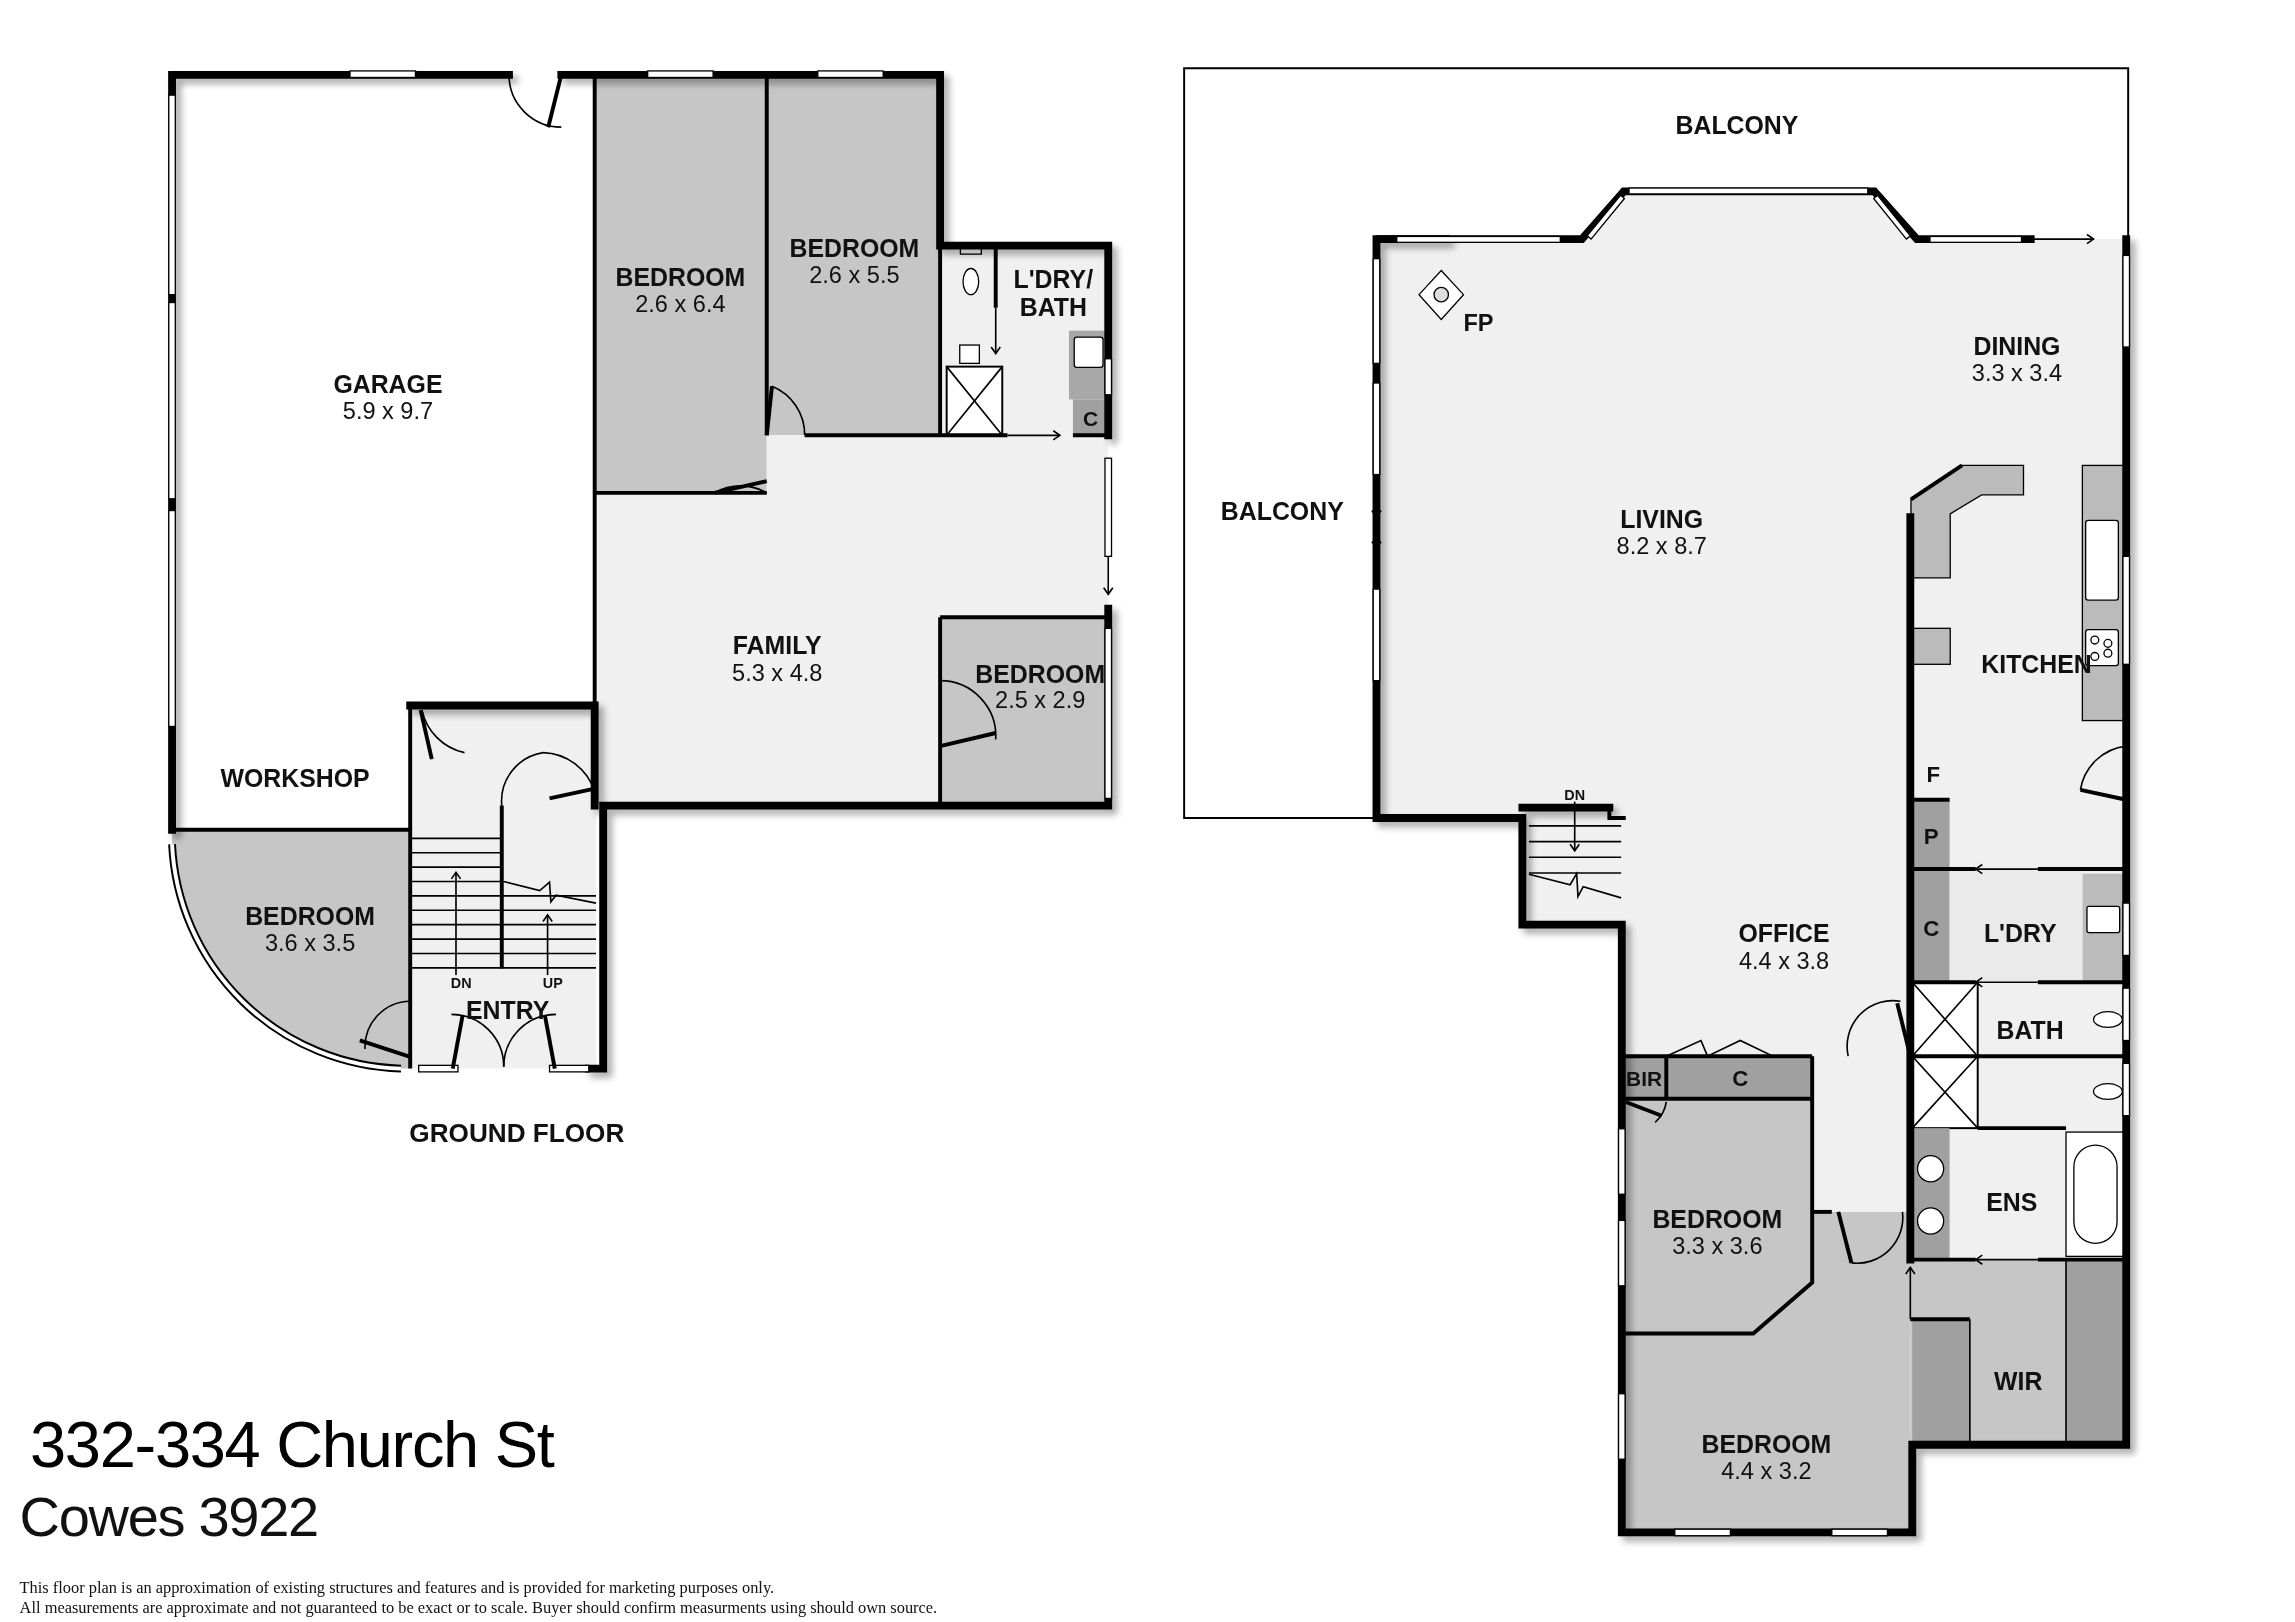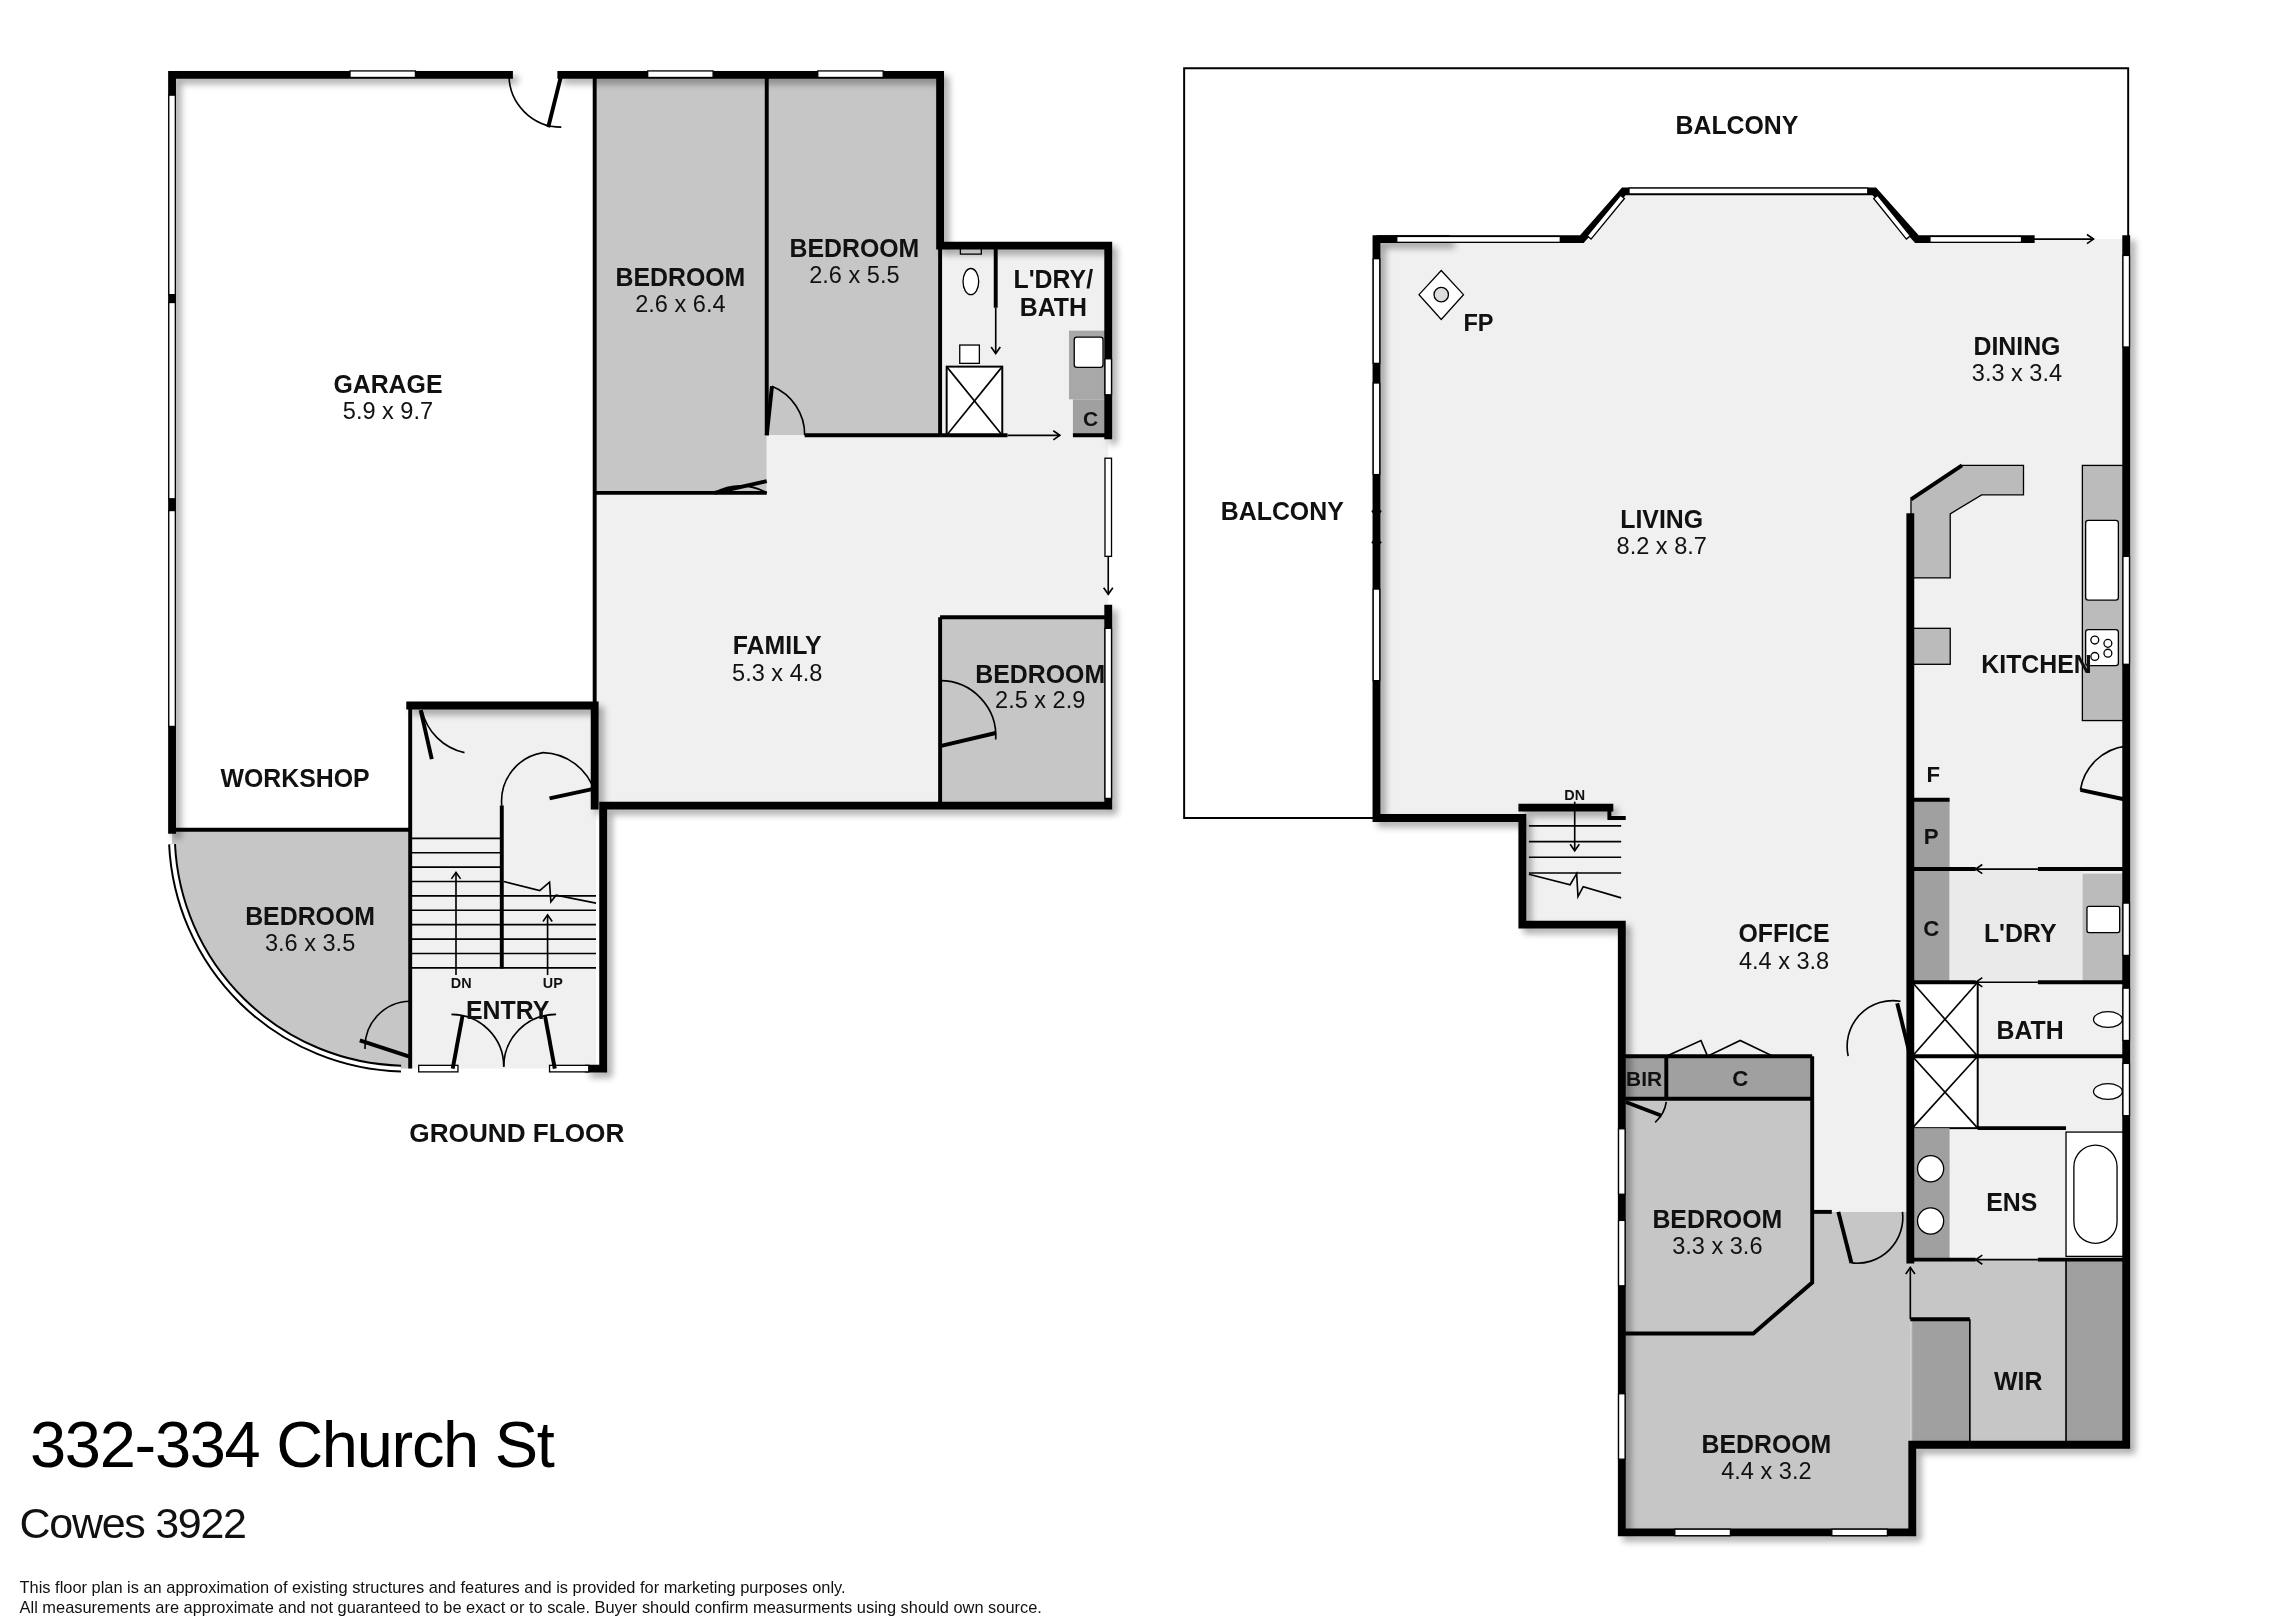--- a/index.html
+++ b/index.html
@@ -5,22 +5,22 @@
   html,body{margin:0;padding:0;background:#fff;}
   body{width:2295px;height:1623px;position:relative;overflow:hidden;font-family:"Liberation Sans","DejaVu Sans",sans-serif;}
   svg{position:absolute;left:0;top:0;}
   .lbl{font-family:"Liberation Sans",sans-serif;font-weight:bold;fill:#111;text-anchor:middle;font-stretch:condensed;}
   .dim{font-family:"Liberation Sans",sans-serif;fill:#111;text-anchor:middle;}
   .wall{stroke:#000;stroke-width:12;fill:none;stroke-linecap:square;}
   .thin{stroke:#000;stroke-width:6;fill:none;}
   .hair{stroke:#000;stroke-width:2.5;fill:none;}
   .win{fill:#fff;stroke:#000;stroke-width:2;}
   #address{position:absolute;left:30px;top:1407px;font-size:65px;color:#000;font-family:"Liberation Sans",sans-serif;letter-spacing:-1.3px;}
-  #suburb{position:absolute;left:19.6px;top:1484px;font-size:43px;color:#111;font-weight:300;font-family:"Liberation Sans",sans-serif;letter-spacing:-1.3px;margin-top:15px;}
-  .disc{position:absolute;left:19.6px;font-size:16.4px;color:#111;font-family:Liberation Sans, sans-serif;}
+  #suburb{position:absolute;left:19.6px;top:1484px;font-size:56px;color:#111;font-weight:300;font-family:"Liberation Sans",sans-serif;letter-spacing:-1.3px;}
+  .disc{position:absolute;left:19.6px;font-size:16.4px;color:#111;font-family:Liberation Serif, serif;}
 </style>
 </head>
 <body>
 
 <svg width="2295" height="1623" viewBox="0 0 3508 2480">
   <defs>
     <filter id="sh" x="-5%" y="-5%" width="110%" height="110%">
       <feGaussianBlur in="SourceAlpha" stdDeviation="6"></feGaussianBlur>
       <feOffset dx="8" dy="8"></feOffset>
       <feComponentTransfer>

